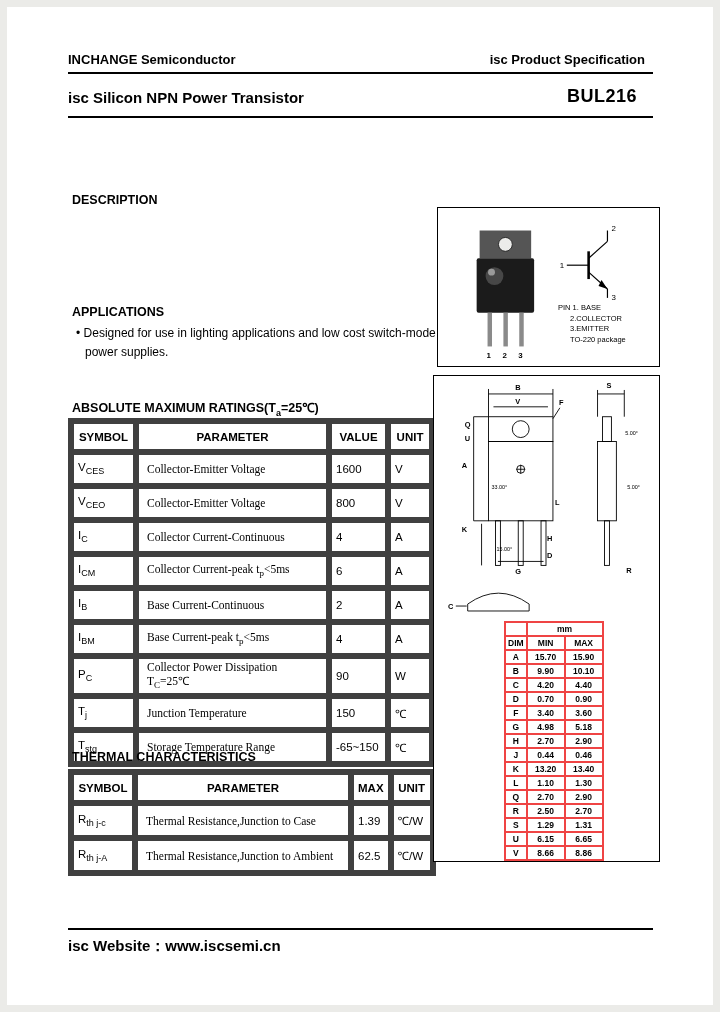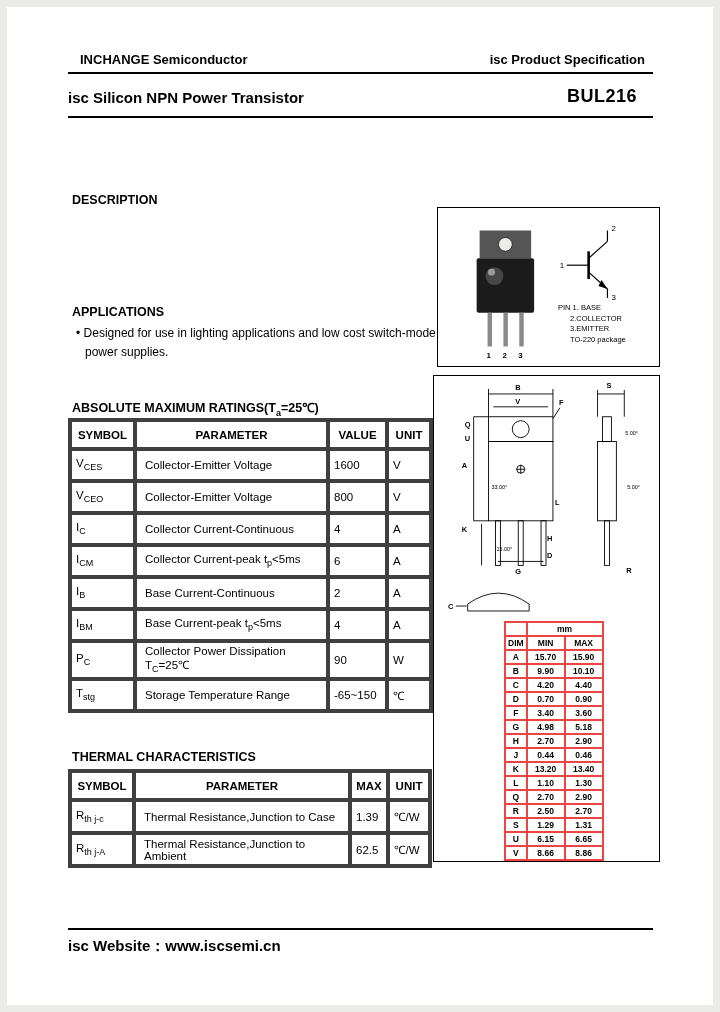--- a/index.html
+++ b/index.html
@@ -1,40 +1,40 @@
 <!DOCTYPE html>
 <html><head>
 <meta charset="utf-8">
 <style>
   html,body{margin:0;padding:0;}
   body{width:720px;height:1012px;background:#d9d9d6;font-family:"Liberation Sans",sans-serif;color:#000;}
   .page{position:relative;width:720px;height:1012px;background:#fff;box-shadow:inset 0 0 0 7px #ebebe8;overflow:hidden;}
 
-  .company{position:absolute;left:80px;top:52px;font-size:13px;font-weight:bold;}
+  .company{position:absolute;left:68px;top:52px;font-size:13px;font-weight:bold;}
   .spec{position:absolute;right:75px;top:52px;font-size:13px;font-weight:bold;}
   .rule{position:absolute;left:68px;width:585px;height:2px;background:#000;}
   .r1{top:72px}.r2{top:116px}.r3{top:928px}
   .doc-title{position:absolute;left:68px;top:89px;font-size:15px;font-weight:bold;}
   .part-no{position:absolute;right:83px;top:86px;font-size:18px;font-weight:bold;letter-spacing:.5px;margin-left:12px;}
 
   .sec-h{position:absolute;font-size:12.5px;font-weight:bold;}
   .desc-h{left:72px;top:193px}
   .app-h{left:72px;top:305px}
   .abs-h{left:72px;top:399px}
   .thermal-h{left:72px;top:750px}
 
   .desc-body{position:absolute;left:76px;top:211px;font-size:12px;line-height:19px;}
   .desc-ind{padding-left:8px;}
   .app-body{position:absolute;left:76px;top:324px;width:358px;font-size:12px;line-height:19px;padding-left:9px;text-indent:-9px;}
 
   table.grid{position:absolute;border-collapse:collapse;background:#fff;}
-  table.grid th,table.grid td{border:4px solid #404040;font-size:11.5px;padding:0 4px;}
+  table.grid th,table.grid td{border:6px solid #404040;font-size:11.5px;padding:0 4px;}
   table.grid th{font-weight:bold;text-align:center;}
   .c{}
-  .pcell{text-align:left;padding-left:8px !important;}
+  .pcell{text-align:left;padding-left:8px !important;font-family:Liberation Serif, serif;}
   sub{font-size:9px;}
   .abs-t{left:68px;top:418px;}
   .abs-t th{height:25px}.abs-t td{height:28px}.abs-t tr.tall td{height:34px}
   .th-t{left:68px;top:769px;}
   .th-t th{height:25px}.th-t td{height:29px;font-size:11px;}
 
   .pkg-box{position:absolute;left:437px;top:207px;width:221px;height:158px;border:1px solid #000;background:#fff;}
   .pin-text{position:absolute;left:120px;top:95px;font-size:7.5px;line-height:10.5px;}
   .pin-text .ind{padding-left:12px;}
 
@@ -153,20 +153,26 @@
           <td class="c"><span>I</span><sub>BM</sub></td>
           <td class="pcell"><span>Base Current-peak t</span><sub class="hide-if-empty">p</sub><span class="hide-if-empty">&lt;5ms</span></td>
           <td class="c">4</td>
           <td class="c">A</td>
         </tr>
     <tr class="tall">
           <td class="c"><span>P</span><sub>C</sub></td>
           <td class="pcell"><span>Collector Power Dissipation</span><div class="hide-if-empty"><span>T</span><sub>C</sub><span>=25℃</span></div></td>
           <td class="c">90</td>
           <td class="c">W</td>
+        </tr>
+    <tr>
+          <td class="c"><span>T</span><sub>j</sub></td>
+          <td class="pcell"><span>Junction Temperature</span></td>
+          <td class="c">150</td>
+          <td class="c">℃</td>
         </tr>
     <tr>
           <td class="c"><span>T</span><sub>stg</sub></td>
           <td class="pcell"><span>Storage Temperature Range</span></td>
           <td class="c">-65~150</td>
           <td class="c">℃</td>
         </tr>
   </tbody>
     </table>
 

